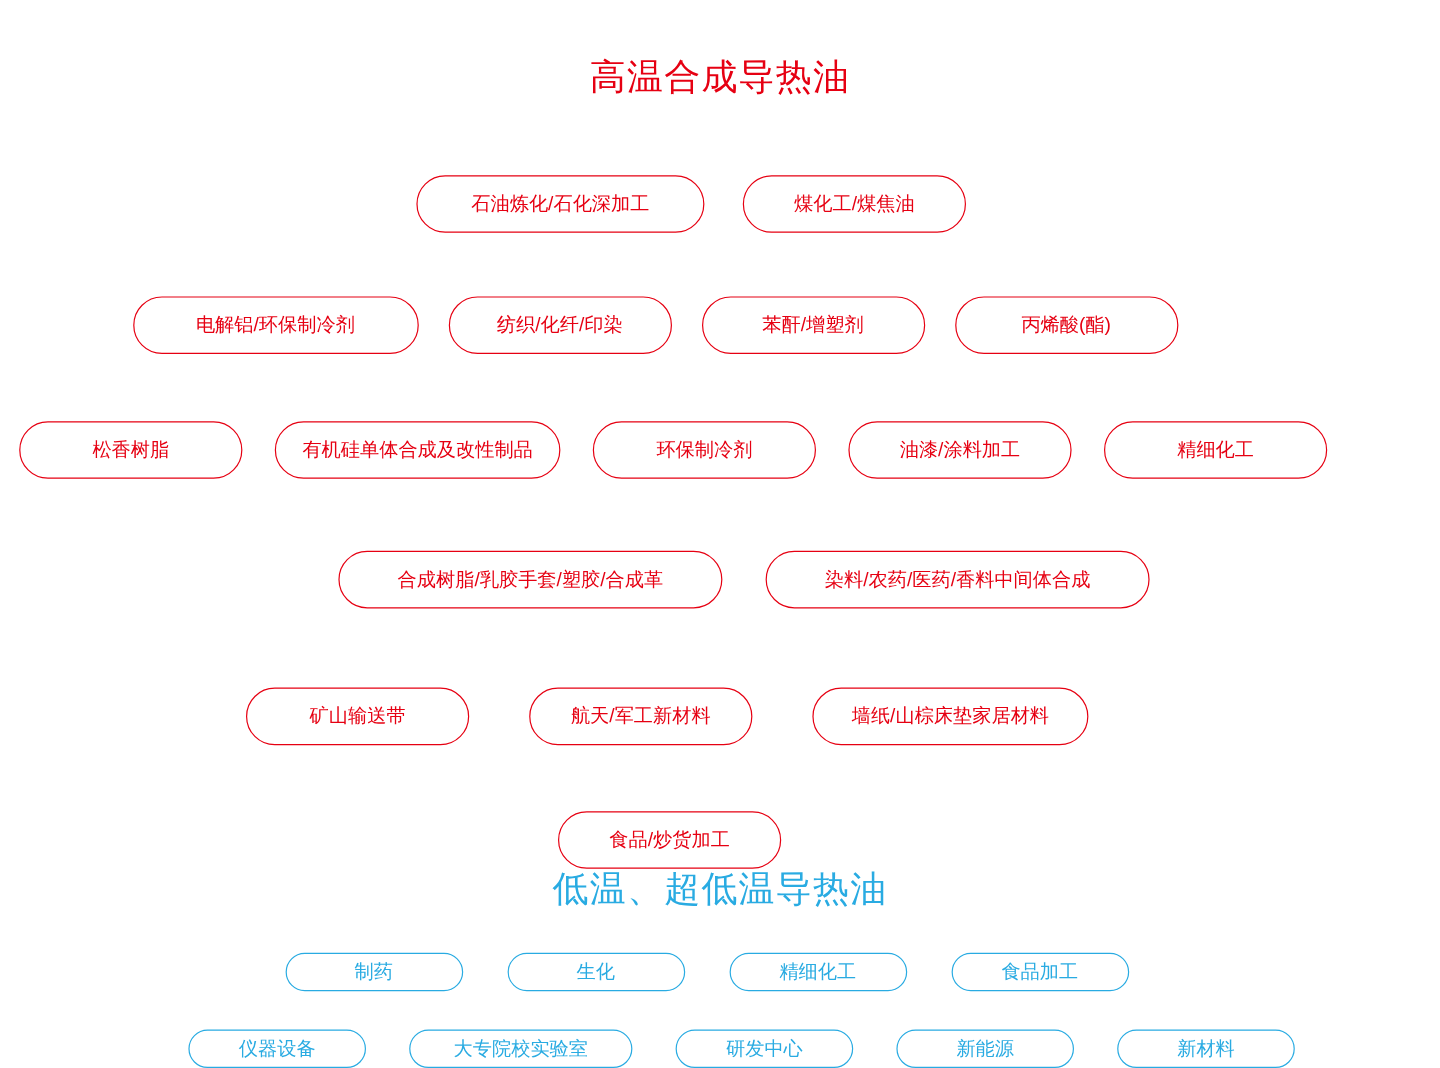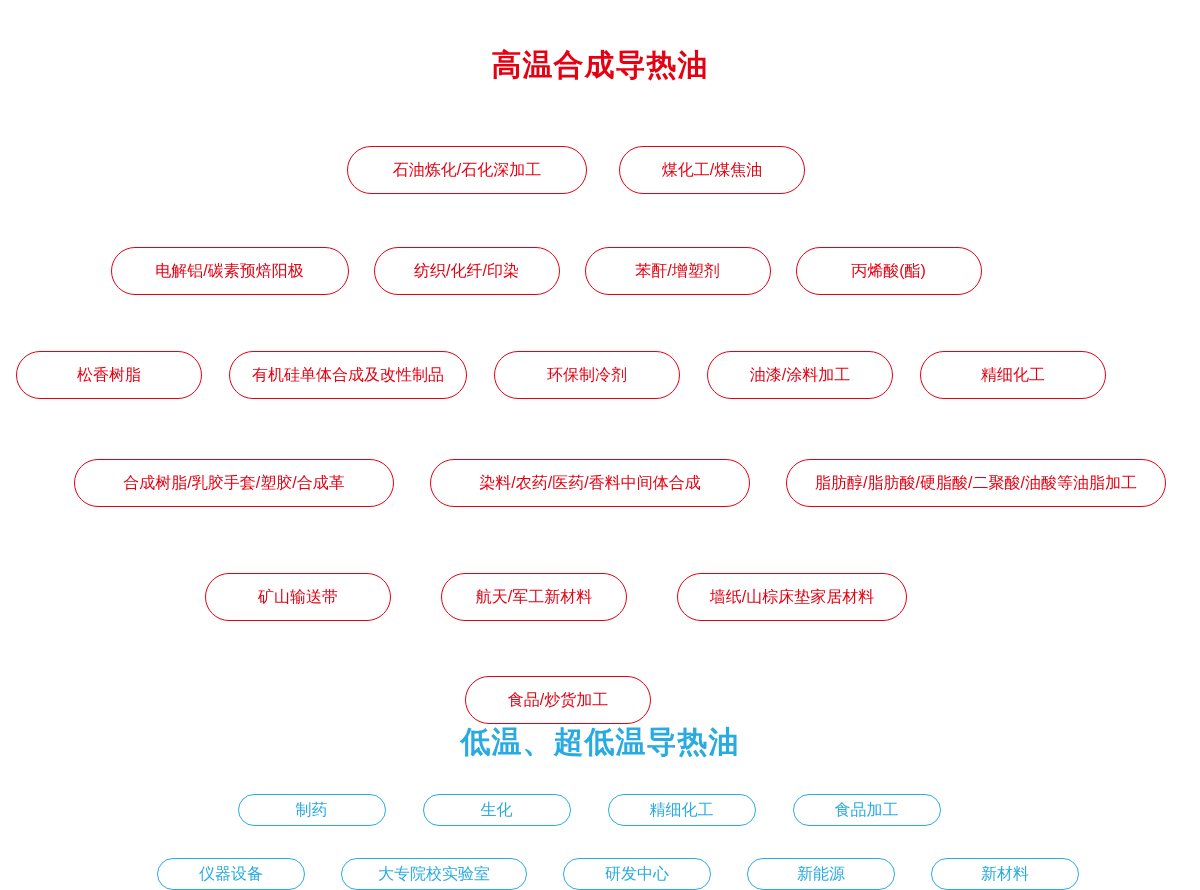--- a/index.html
+++ b/index.html
@@ -17,21 +17,21 @@
   }
   .canvas {
     width: 1200px;
     height: 890px;
     padding-top: 47px;
     background: var(--bg);
   }
   .section-title {
     text-align: center;
     font-size: 30px;
-    font-weight: bold;
+    font-weight: normal;
     line-height: 36px;
     letter-spacing: 1px;
   }
   .sec-high .section-title { color: var(--high-accent); }
   .sec-low  .section-title { color: var(--low-accent); }
 
   .pill-row {
     display: flex;
     justify-content: center;
     align-items: center;
@@ -88,38 +88,37 @@
 
   <div class="sec-high">
     <div class="section-title">高温合成导热油</div>
 
     <div class="pill-row row-1">
       <div class="pill w240">石油炼化/石化深加工</div>
       <div class="pill w186">煤化工/煤焦油</div>
     </div>
 
     <div class="pill-row row-2">
-      <div class="pill w238">电解铝/碳素预焙阳极</div>
+      <div class="pill w238">电解铝/环保制冷剂</div>
       <div class="pill w186">纺织/化纤/印染</div>
       <div class="pill w186">苯酐/增塑剂</div>
       <div class="pill w186">丙烯酸(酯)</div>
     </div>
 
     <div class="pill-row row-3">
       <div class="pill w186">松香树脂</div>
       <div class="pill w238">有机硅单体合成及改性制品</div>
       <div class="pill w186">环保制冷剂</div>
       <div class="pill w186">油漆/涂料加工</div>
       <div class="pill w186">精细化工</div>
     </div>
 
     <div class="pill-row row-4">
       <div class="pill w320">合成树脂/乳胶手套/塑胶/合成革</div>
       <div class="pill w320">染料/农药/医药/香料中间体合成</div>
-      <div class="pill w380">脂肪醇/脂肪酸/硬脂酸/二聚酸/油酸等油脂加工</div>
     </div>
 
     <div class="pill-row row-5">
       <div class="pill w186">矿山输送带</div>
       <div class="pill w186">航天/军工新材料</div>
       <div class="pill w230">墙纸/山棕床垫家居材料</div>
     </div>
 
     <div class="pill-row row-6">
       <div class="pill w186">食品/炒货加工</div>

